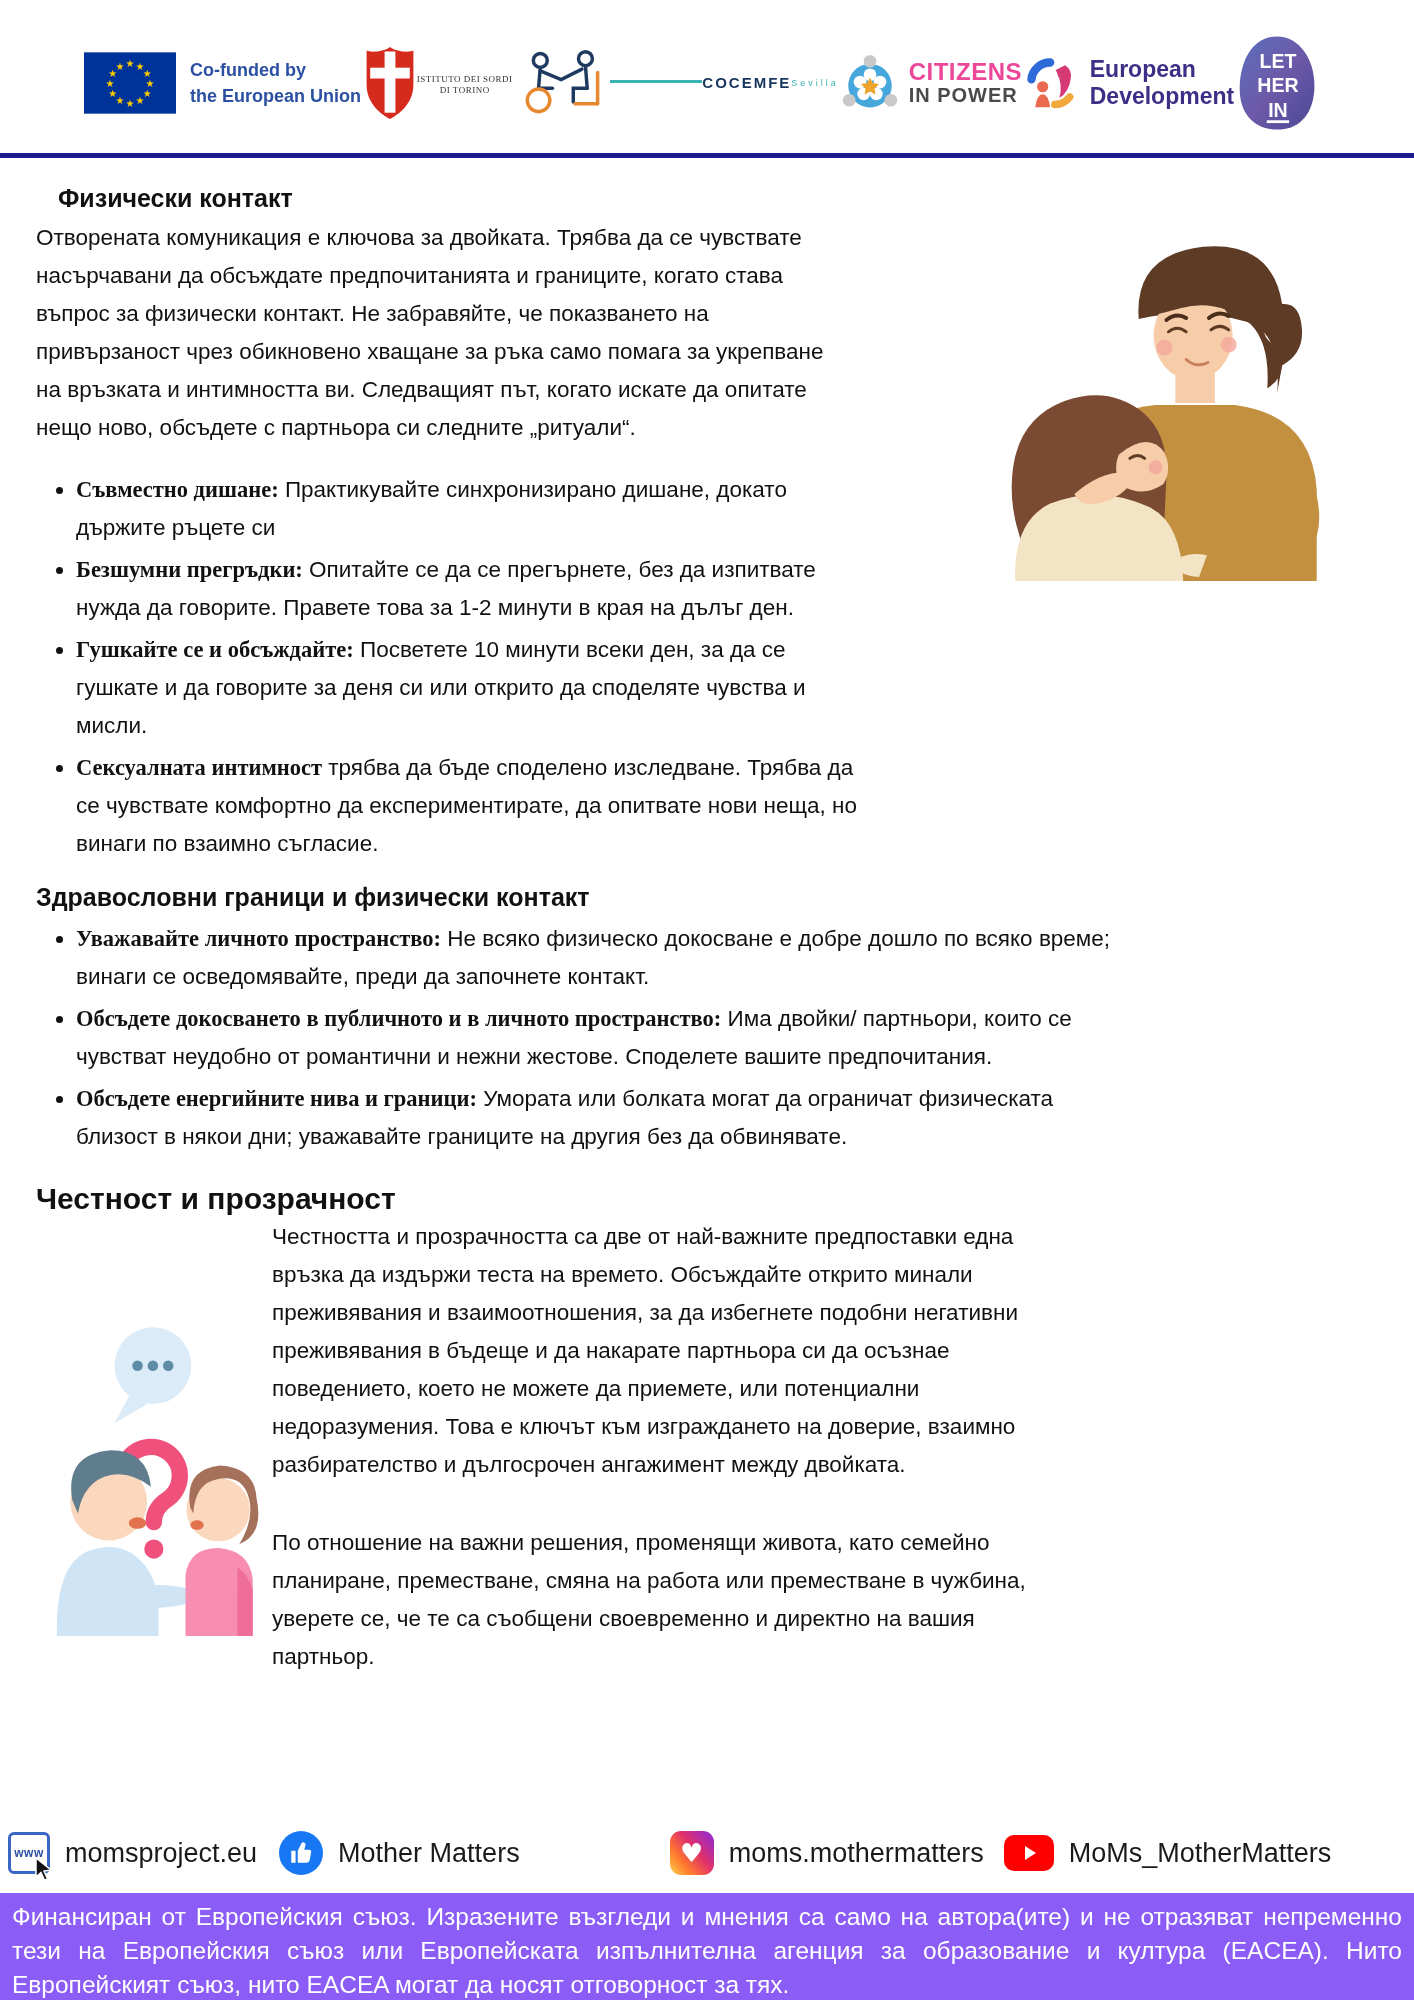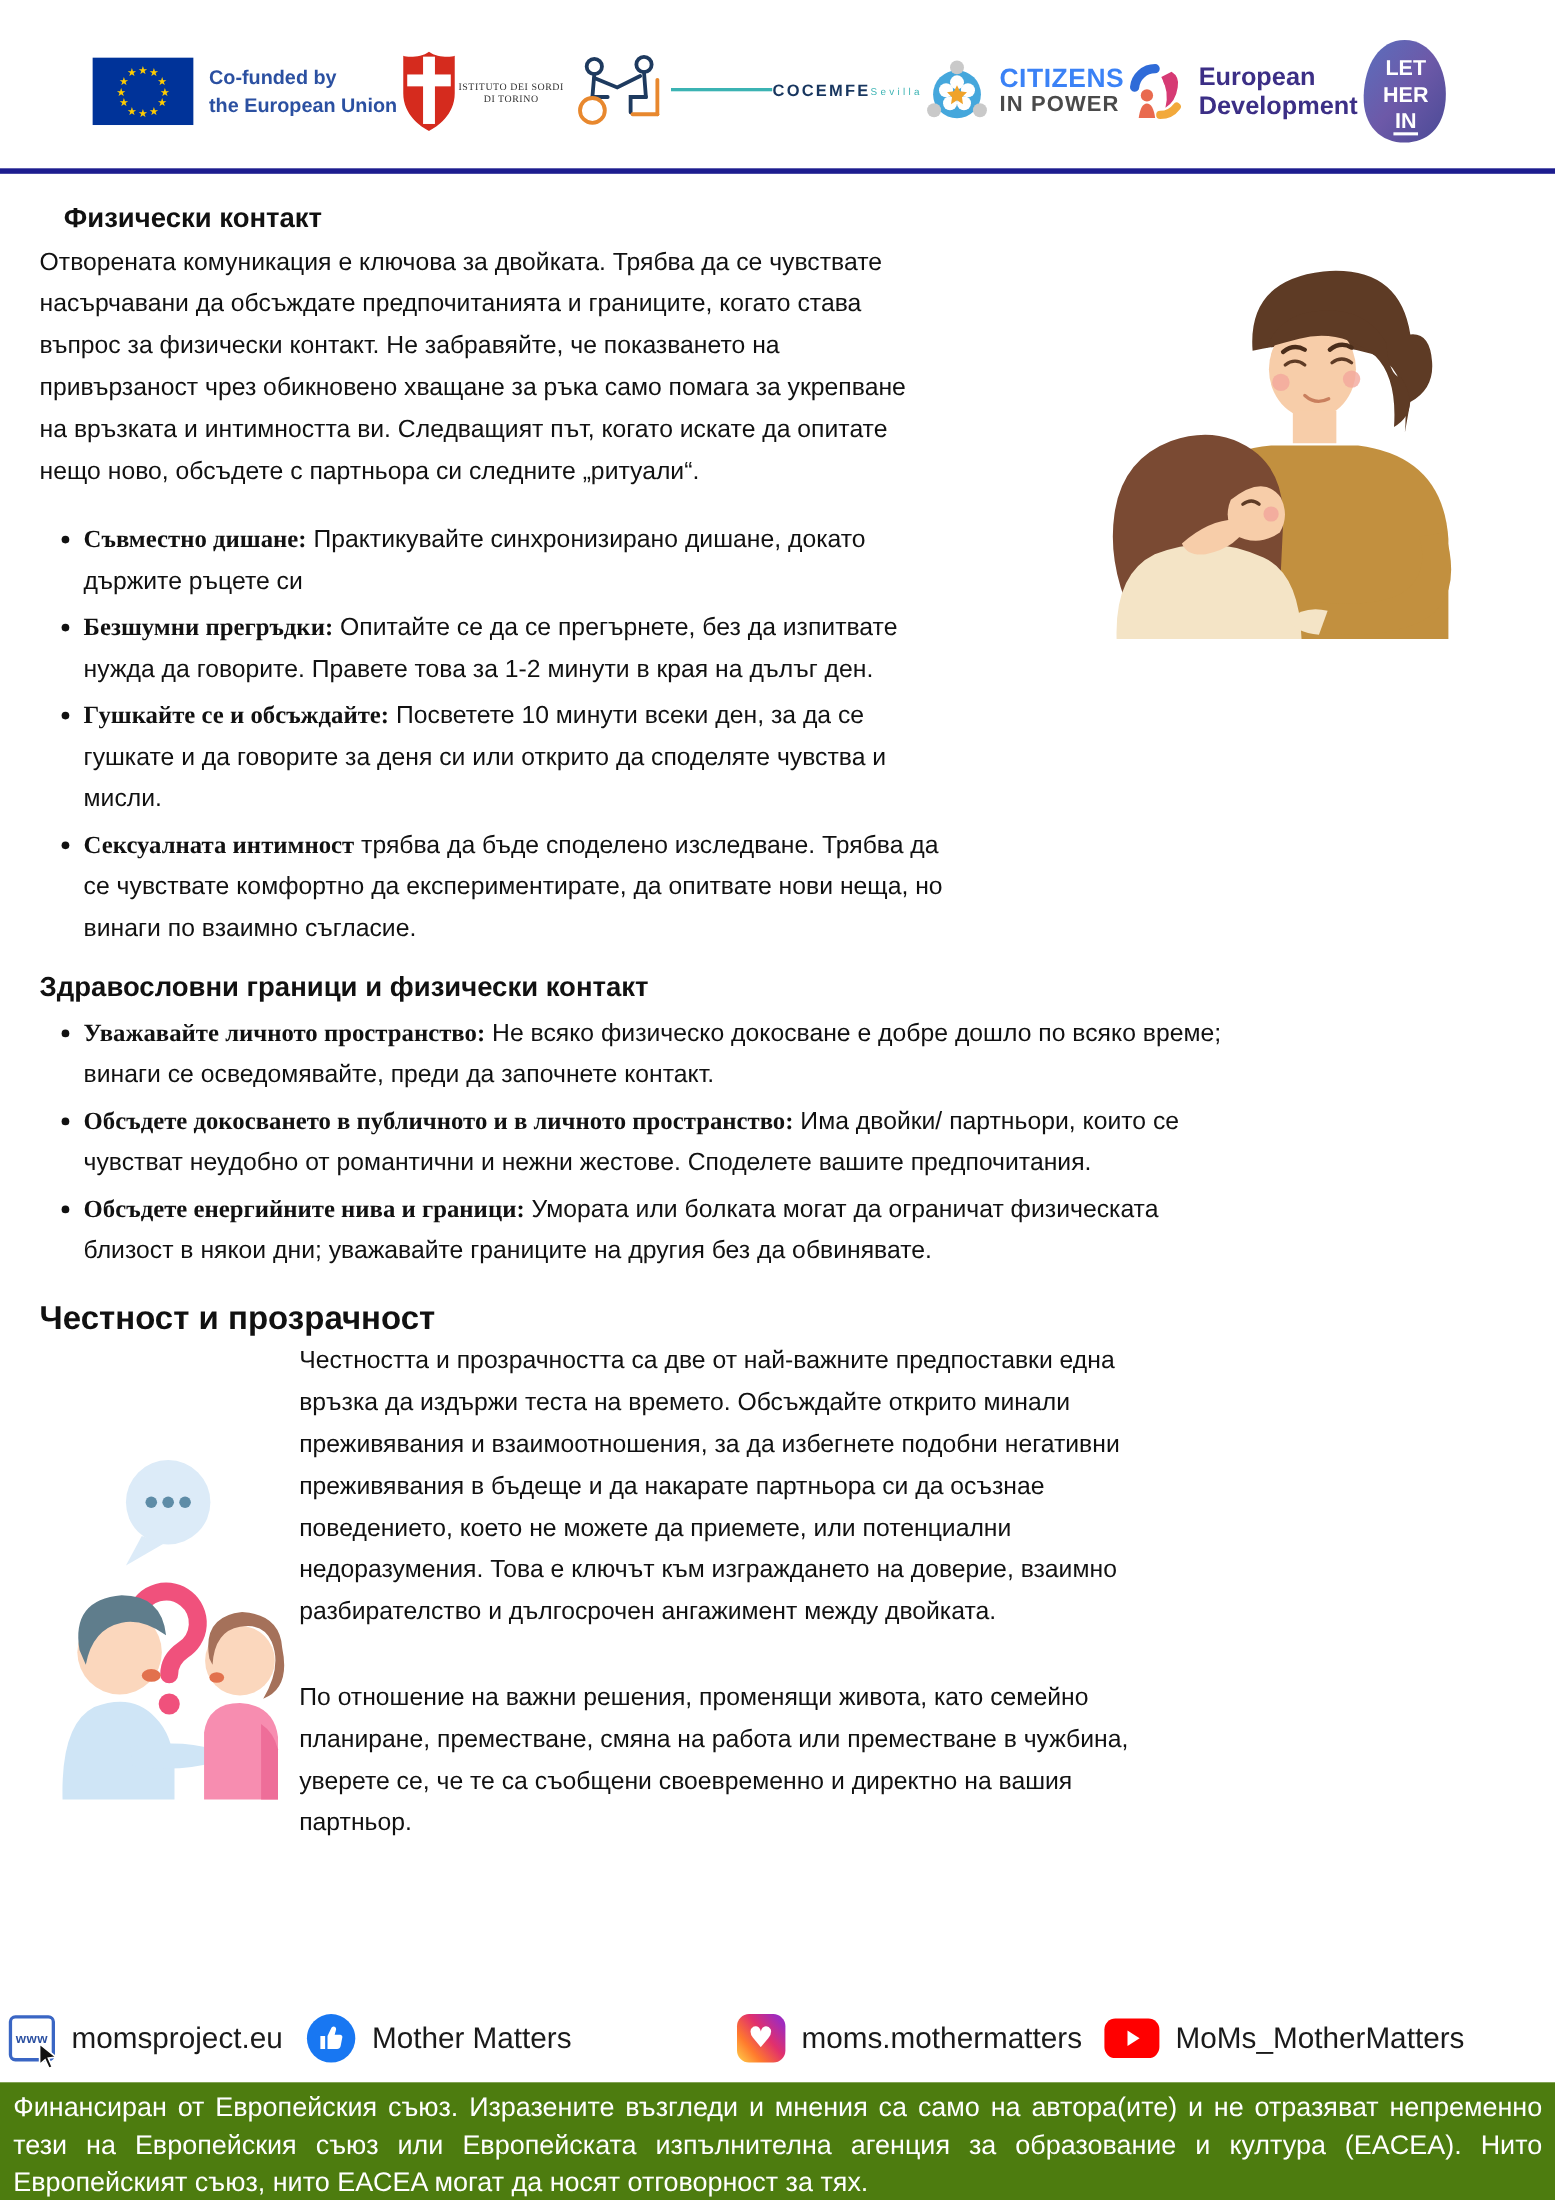--- a/index.html
+++ b/index.html
@@ -19,21 +19,21 @@
   .logo { display: flex; align-items: center; flex: none; }
   .eu-logo { gap: 14px; }
   .eu-text { color: #2b50a1; font-weight: bold; font-size: 18px; line-height: 26px; }
   .torino { flex-direction: row; }
   .torino-caption { font-family: "Liberation Serif", serif; font-size: 9px; letter-spacing: .5px; color:#333; text-align:center; line-height: 11px; margin-top: 4px;}
   .cocemfe { flex-direction: row; }
   .cocemfe-line { width: 92px; height: 3px; background: #3bb3b3; margin: 2px 0 4px; }
   .cocemfe-name { color: #17355e; font-weight: bold; font-size: 15px; letter-spacing: 2px; }
   .cocemfe-city { color: #3bb3b3; font-size: 9px; letter-spacing: 3px; margin-top: 1px;}
   .cip { gap: 10px; }
-  .cip-text1 { color: #3b82f6; font-weight: bold; font-size: 24px; line-height: 24px; letter-spacing: .5px;}
+  .cip-text1 { color: #ec4899; font-weight: bold; font-size: 24px; line-height: 24px; letter-spacing: .5px;}
   .cip-text2 { color: #4a4a4a; font-weight: bold; font-size: 20px; line-height: 22px; letter-spacing: 1px;}
   .ed { gap: 10px; }
   .ed-text { color: #3c2f86; font-weight: bold; font-size: 23px; line-height: 27px; }
 
   
   .content { padding: 0 36px; }
   .h-sec1 { font-size: 25px; font-weight: bold; margin: 26px 0 6px 22px; }
   .sec1 { overflow: visible; }
   .hug { float: right; width: 500px; height: 356px; margin: 6px 14px 12px 18px; }
   .body-text { font-size: 22.5px; line-height: 38px; }
@@ -63,21 +63,21 @@
   .www-ic span { font-size: 12px; font-weight: bold; color: #2b50a1; letter-spacing: .5px; }
   .www-ic svg { position: absolute; right: -9px; bottom: -10px; }
   .fb-ic { width: 44px; height: 44px; border-radius: 50%; background: #1877f2; display:flex; align-items:center; justify-content:center; }
   .ig-ic { width: 44px; height: 44px; border-radius: 11px;
            background: linear-gradient(50deg,#ffd24b 0%,#ff7a2d 28%,#e1306c 58%,#a02bbd 88%);
            display:flex; align-items:center; justify-content:center; }
   .ig-ic span { color:#fff; font-size: 26px; font-family: "DejaVu Sans", sans-serif; line-height: 1; }
   .yt-ic { width: 50px; height: 36px; border-radius: 10px; background: #ff0000; display:flex; align-items:center; justify-content:center; }
   .disclaimer {
     position: absolute; left: 0; right: 0; bottom: 0; height: 107px;
-    background: #4d7c0f; color: #fff; padding: 7px 12px 0 12px;
+    background: #8b5cf6; color: #fff; padding: 7px 12px 0 12px;
     font-size: 24.5px; line-height: 34px; text-align: justify;
   }
 </style>
 </head>
 <body>
 
 <div class="page">
 
   <div class="header">
 

